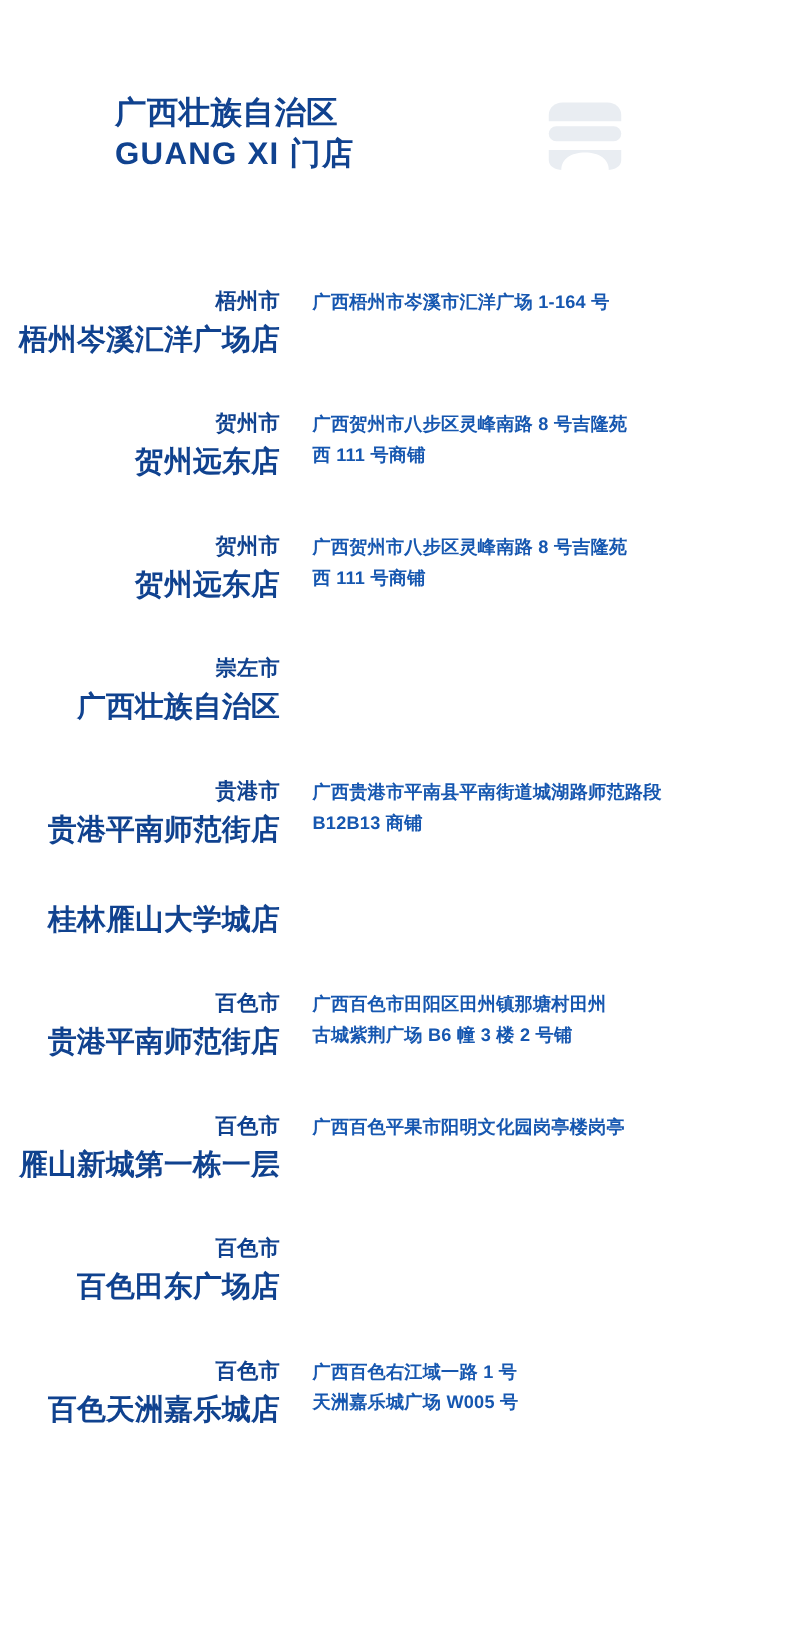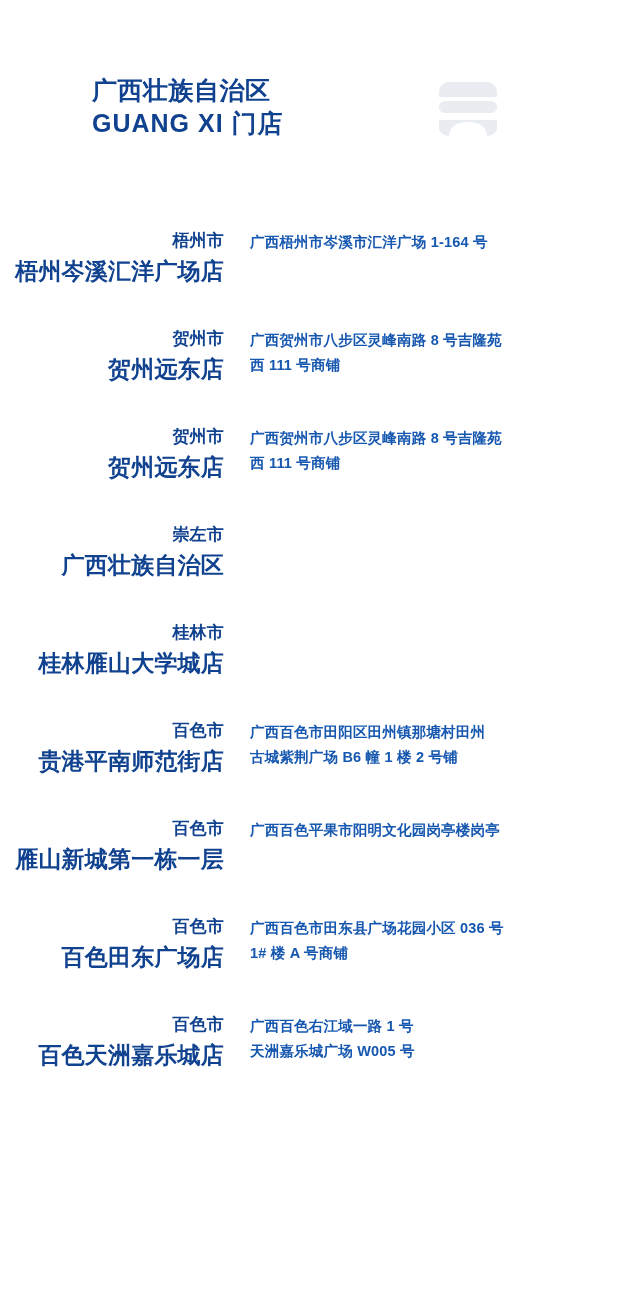--- a/index.html
+++ b/index.html
@@ -138,52 +138,57 @@
 西 111 号商铺</div>
     </div>
 
     <div class="row">
       <div class="city-block">
         <div class="city">崇左市</div>
         <div class="shop">广西壮族自治区</div>
       </div>
     </div>
 
+    <div class="row">
+      <div class="city-block">
+        <div class="city">贵港市</div>
+        <div class="shop">贵港平南师范街店</div>
+      </div>
+      <div class="addr">广西贵港市平南县平南街道城湖路师范路段
+B12B13 商铺</div>
+    </div>
 
     <div class="row">
       <div class="city-block">
-        <div class="city">桂林市</div>
         <div class="shop">桂林雁山大学城店</div>
       </div>
     </div>
 
     <div class="row">
       <div class="city-block">
         <div class="city">百色市</div>
         <div class="shop">贵港平南师范街店</div>
       </div>
       <div class="addr">广西百色市田阳区田州镇那塘村田州
-古城紫荆广场 B6 幢 1 楼 2 号铺</div>
+古城紫荆广场 B6 幢 3 楼 2 号铺</div>
     </div>
 
     <div class="row">
       <div class="city-block">
         <div class="city">百色市</div>
         <div class="shop">雁山新城第一栋一层</div>
       </div>
       <div class="addr">广西百色平果市阳明文化园岗亭楼岗亭</div>
     </div>
 
     <div class="row">
       <div class="city-block">
         <div class="city">百色市</div>
         <div class="shop">百色田东广场店</div>
       </div>
-      <div class="addr">广西百色市田东县广场花园小区 036 号
-1# 楼 A 号商铺</div>
     </div>
 
     <div class="row">
       <div class="city-block">
         <div class="city">百色市</div>
         <div class="shop">百色天洲嘉乐城店</div>
       </div>
       <div class="addr">广西百色右江域一路 1 号
 天洲嘉乐城广场 W005 号</div>
     </div>

